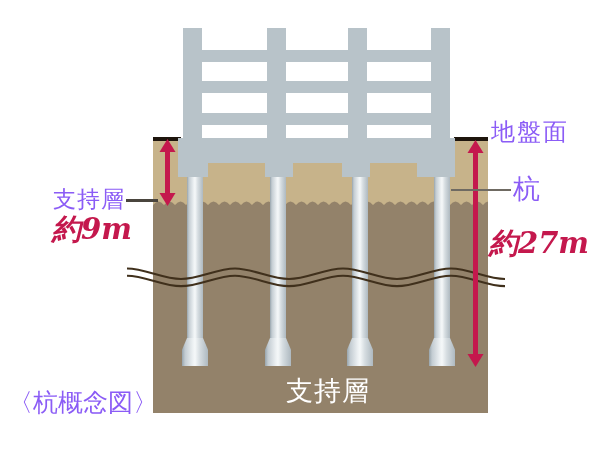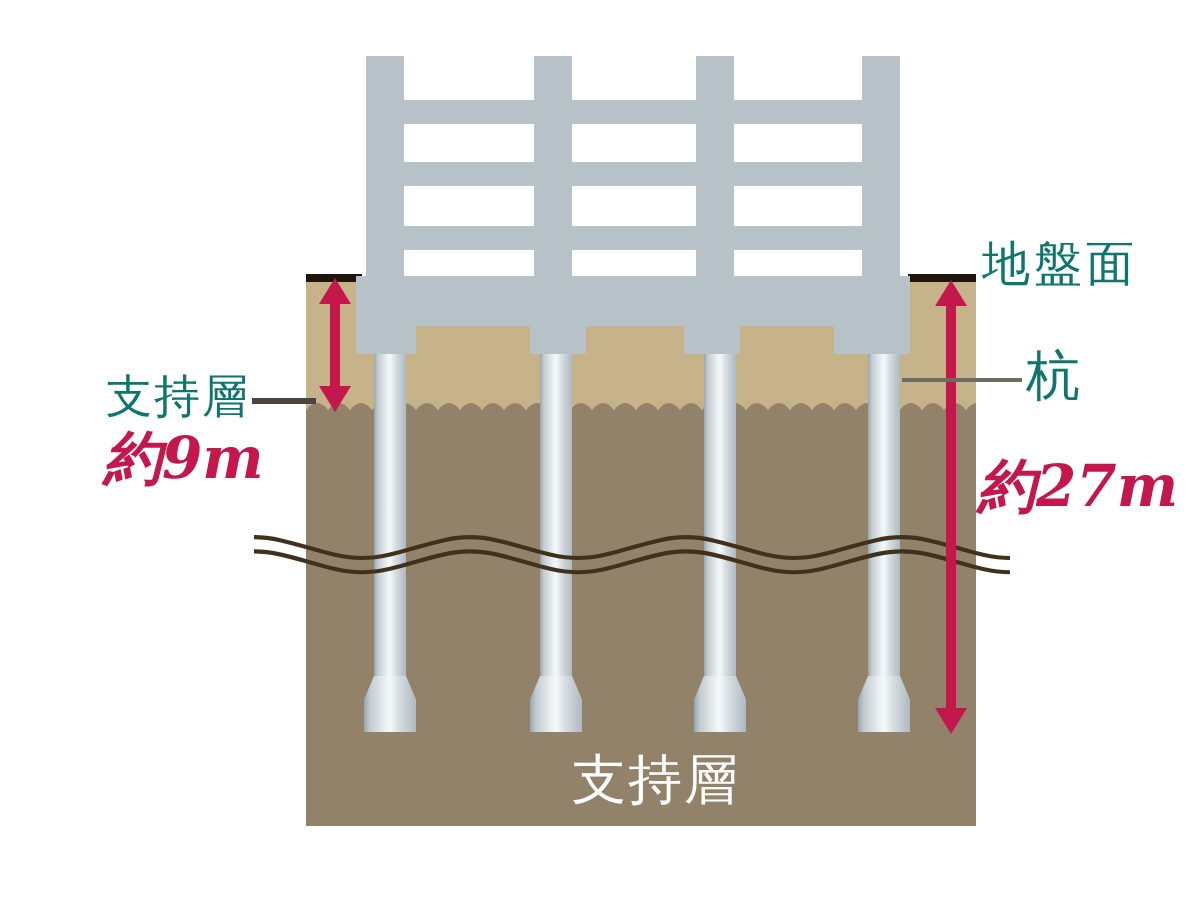--- a/index.html
+++ b/index.html
@@ -33,21 +33,21 @@
   .tip{top:338px;width:26px;height:28px;
     background:linear-gradient(90deg,#98a5ad 0%,#c3ccd2 12%,#edf1f3 42%,#f5f8f9 50%,#d6dde1 68%,#aeb9c0 100%);
     clip-path:polygon(19.2% 0,80.8% 0,100% 42%,100% 100%,0 100%,0 42%);}
   .tip.p1{left:182px;} .tip.p2{left:265px;} .tip.p3{left:347px;} .tip.p4{left:429px;}
   
   .waves{left:127px;top:266px;width:378px;height:26px;overflow:hidden;}
   
   .arrow-l{left:158px;top:139px;}
   .arrow-r{left:466px;top:140px;}
   
-  .lbl{color:#0f766e;line-height:1;white-space:nowrap;}
+  .lbl{color:#8b5cf6;line-height:1;white-space:nowrap;}
   .lbl.red{color:#c4184d;font-weight:700;font-style:italic;}
   .lbl.white{color:#ffffff;}
   .support-side{left:53px;top:188px;font-size:23px;letter-spacing:1px;}
   .depth-left{left:52px;top:215px;font-size:29px;}
   .ground-surface{left:491px;top:120px;font-size:24px;letter-spacing:2px;}
   .pile-lbl{left:513px;top:175px;font-size:27px;}
   .depth-right{left:489px;top:229px;font-size:29px;}
   .support-bottom{left:286px;top:377px;font-size:27px;letter-spacing:1px;}
   .caption{left:8px;top:390px;font-size:25px;}
   .dash{left:126px;top:199px;width:32px;height:2.5px;background:#4a453e;}
@@ -107,14 +107,15 @@
 
   <div class="abs dash"></div>
   <div class="abs pile-line"></div>
 
   <div class="abs lbl support-side">支持層</div>
   <div class="abs lbl red depth-left">約9m</div>
   <div class="abs lbl ground-surface">地盤面</div>
   <div class="abs lbl pile-lbl">杭</div>
   <div class="abs lbl red depth-right">約27m</div>
   <div class="abs lbl white support-bottom">支持層</div>
+  <div class="abs lbl caption">〈杭概念図〉</div>
 
 </div>
 
 </body></html>

